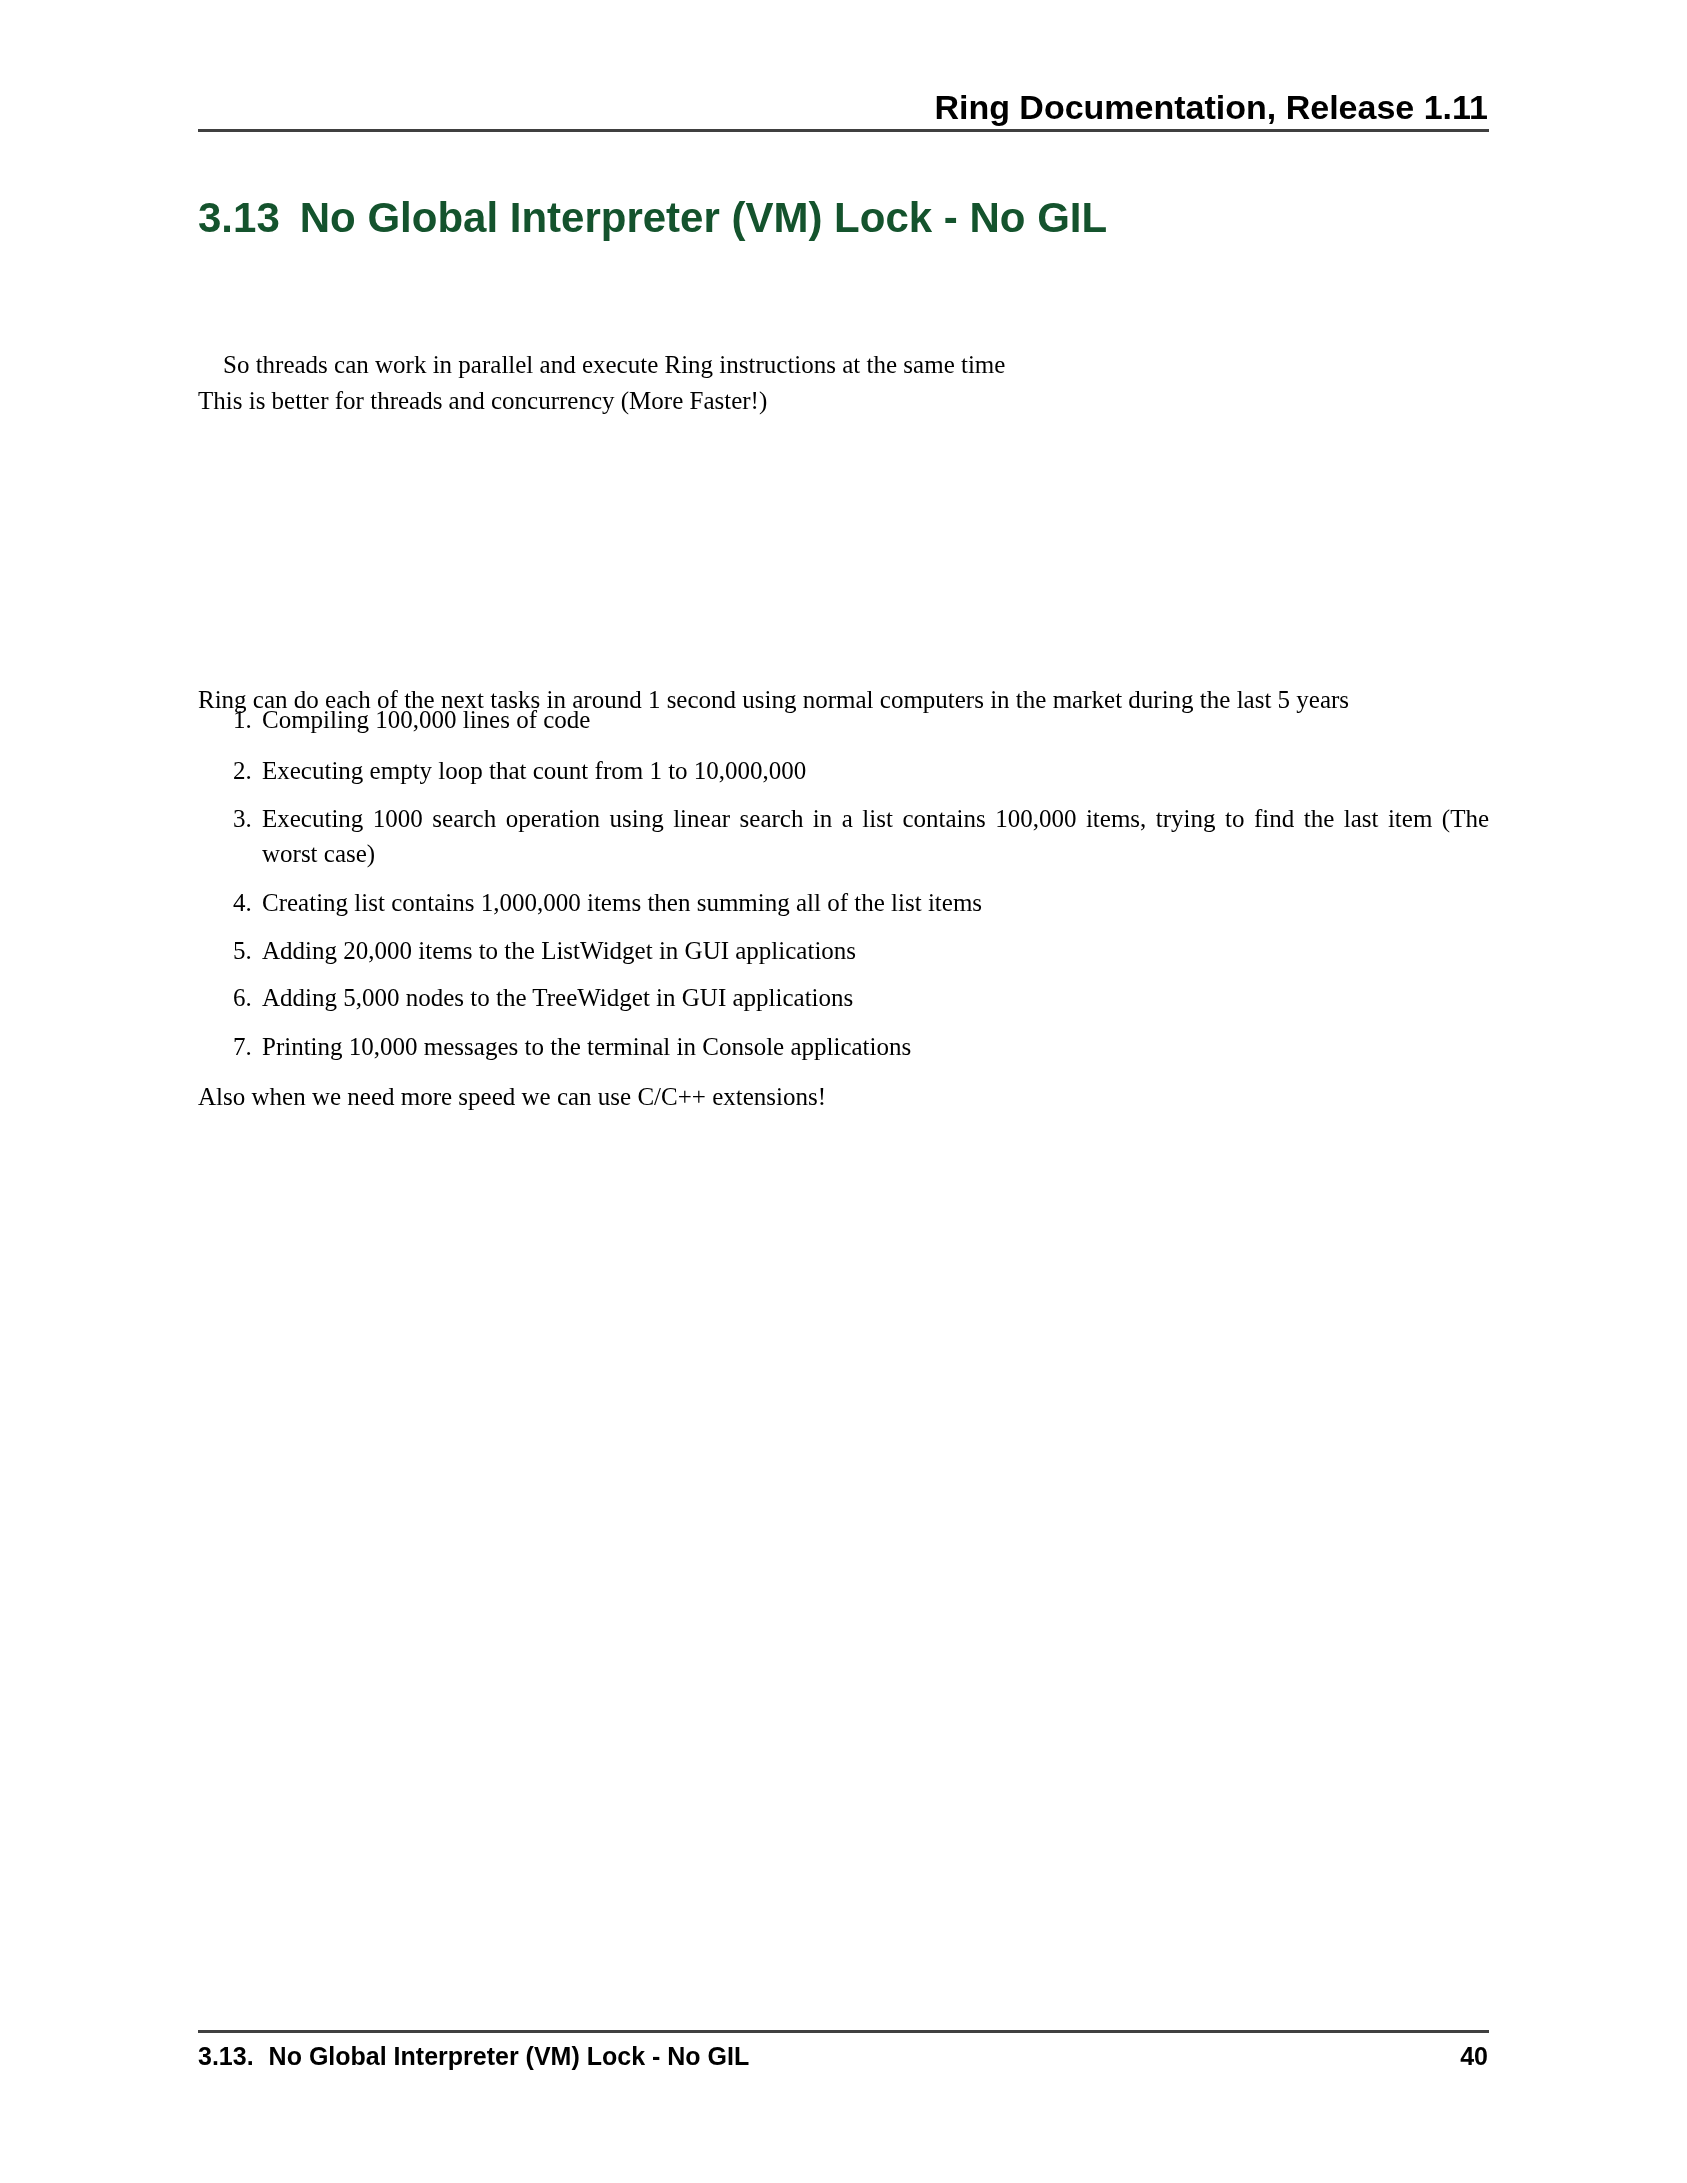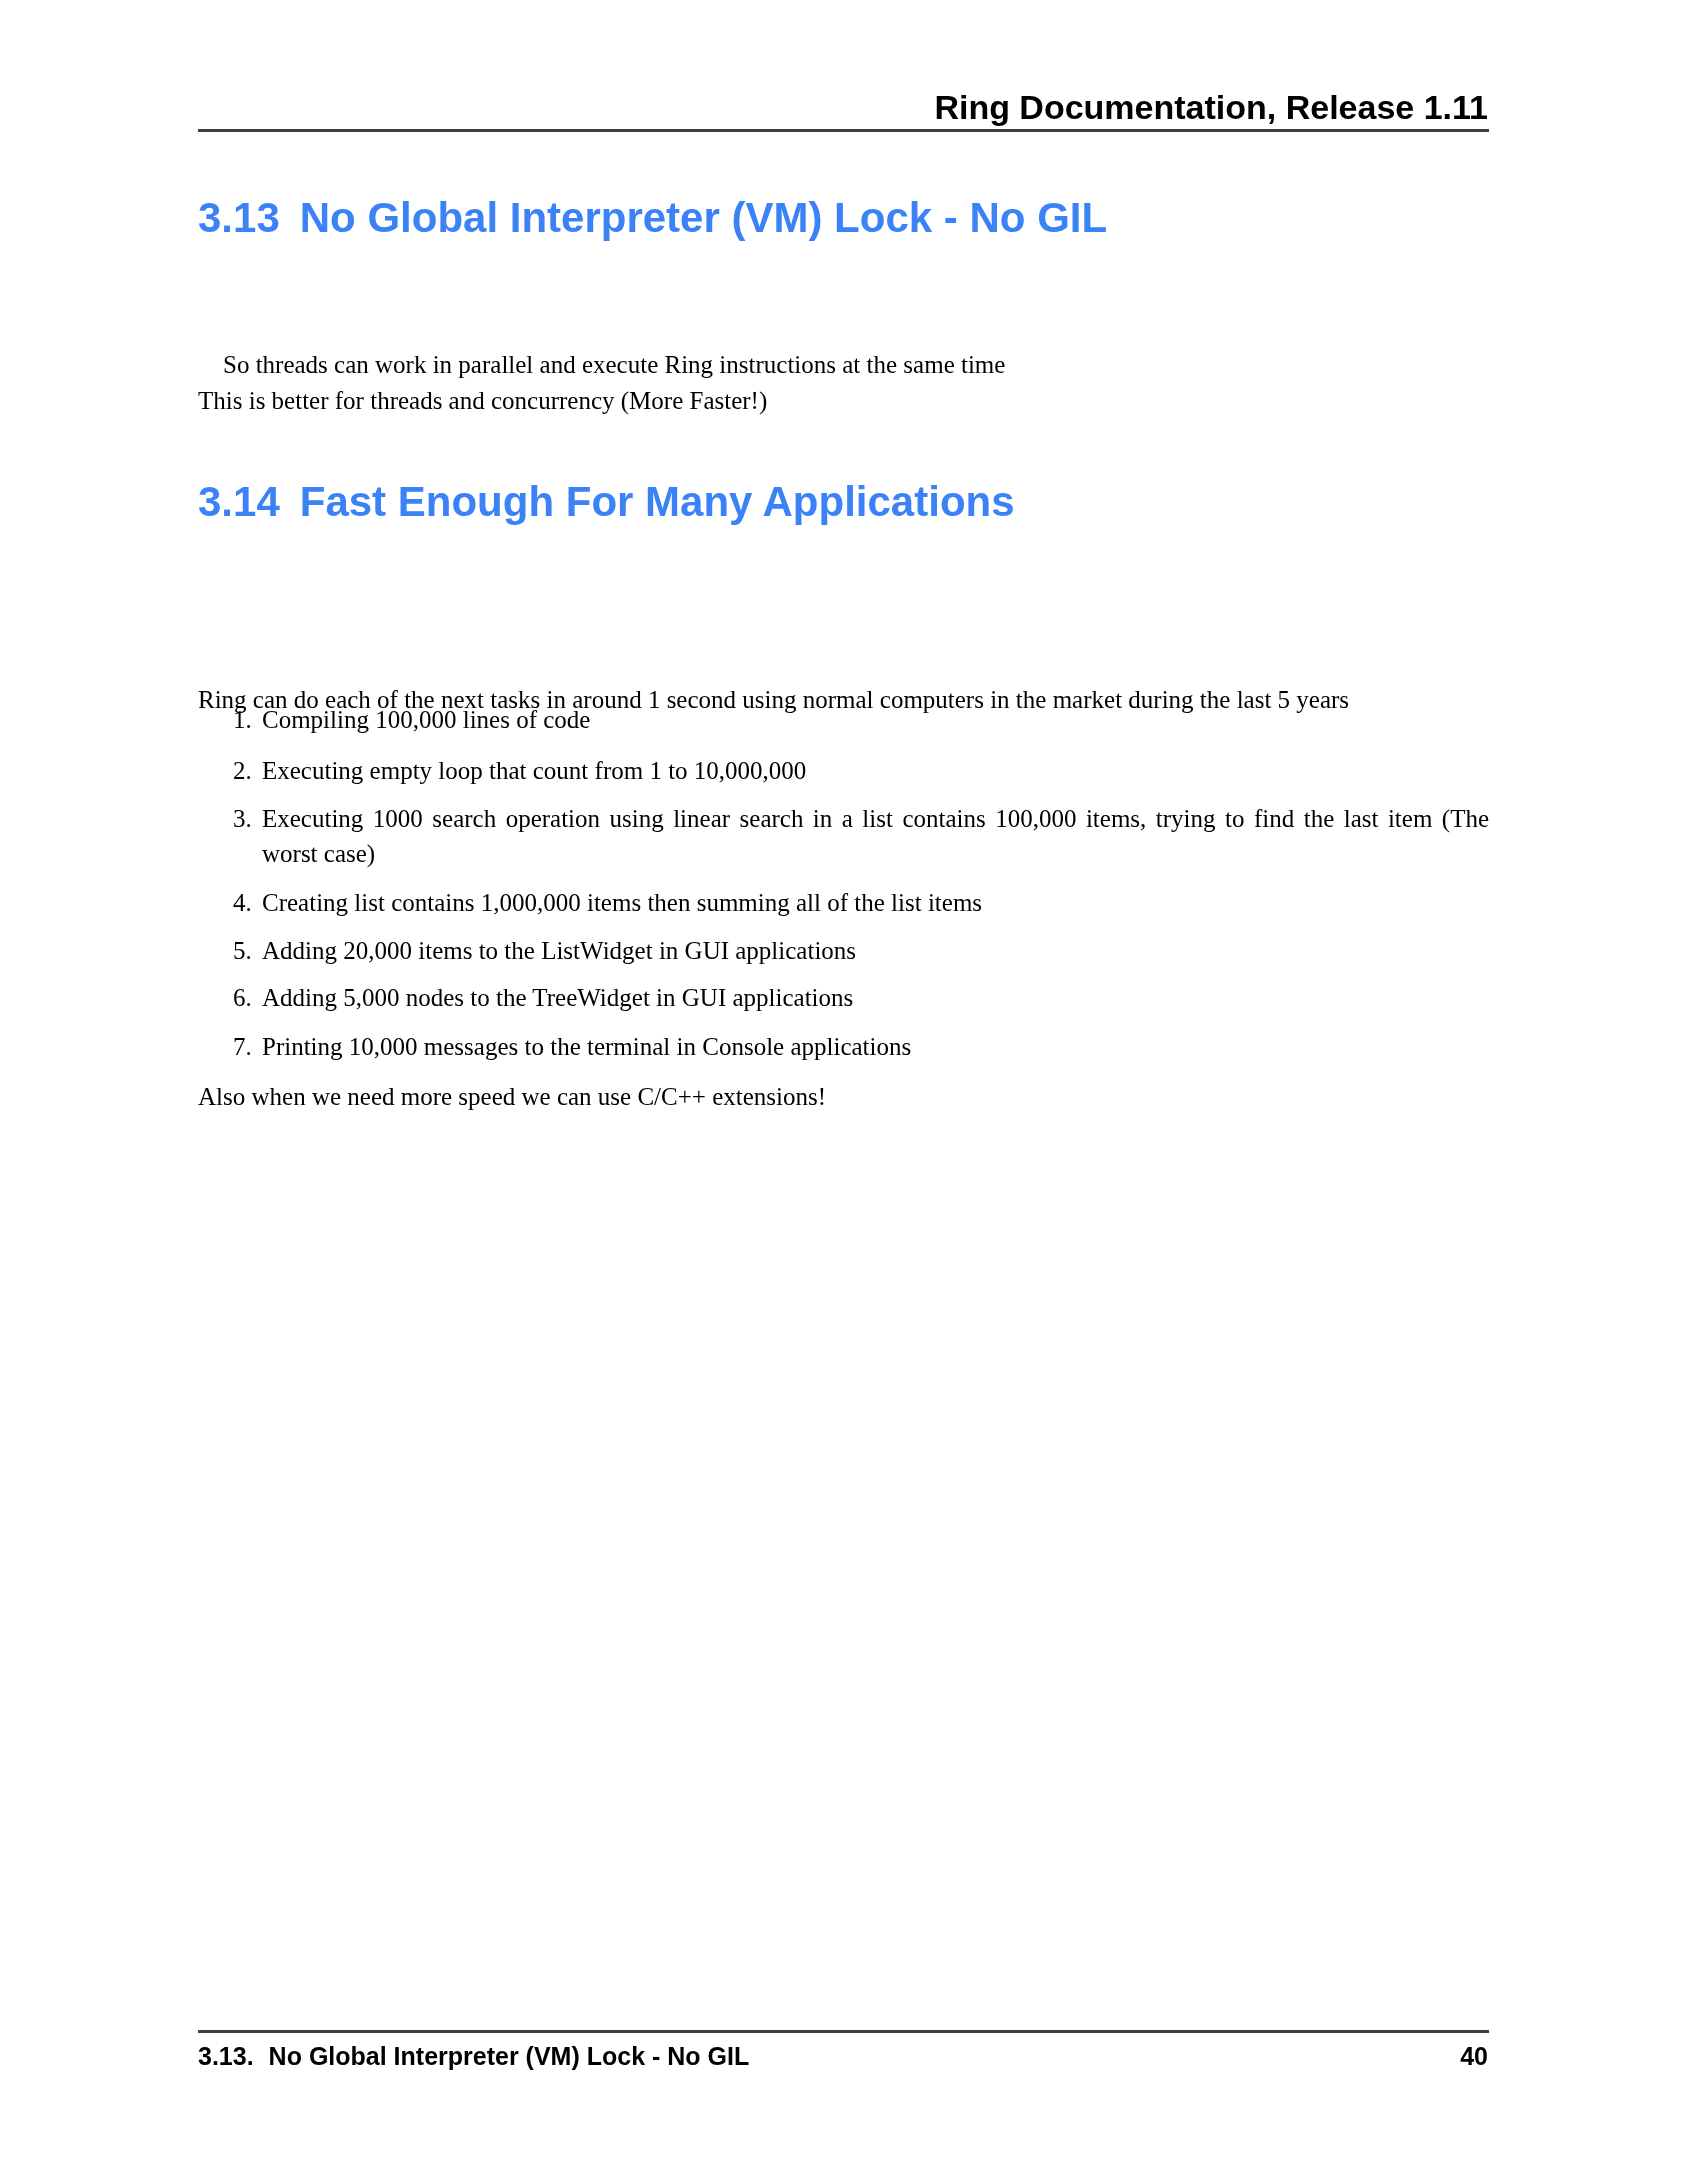--- a/index.html
+++ b/index.html
@@ -31,21 +31,21 @@
   }
   .hdr-rule { top: 129px; height: 2.5px; }
   .ftr-rule { top: 2030px; height: 3.3px; }
   .sec-heading {
     position: absolute;
     left: 198px;
     font-family: "Liberation Sans", "DejaVu Sans", sans-serif;
     font-weight: bold;
     font-size: 42px;
     line-height: 42px;
-    color: #3b82f6;
+    color: #14532d;
     white-space: nowrap;
   }
   .sec-num { display: inline-block; margin-right: 20px; }
   .para {
     position: absolute;
     left: 198px;
     width: 1291px;
     font-size: 25px;
     line-height: 35px;
   }
@@ -88,23 +88,20 @@
   <div class="hdr-text">Ring Documentation, Release 1.11</div>
   <div class="rule hdr-rule"></div>
 
   <div class="sec-heading" style="top:197px;">
     <span class="sec-num">3.13</span><span>No Global Interpreter (VM) Lock - No GIL</span>
   </div>
 
   <div class="para" style="top:347px;margin-left:25px;">So threads can work in parallel and execute Ring instructions at the same time</div>
   <div class="para" style="top:383px;">This is better for threads and concurrency (More Faster!)</div>
 
-  <div class="sec-heading" style="top:481px;">
-    <span class="sec-num">3.14</span><span>Fast Enough For Many Applications</span>
-  </div>
 
   <div class="para" style="top:682px;">Ring can do each of the next tasks in around 1 second using normal computers in the market during the last 5 years</div>
 
   <div class="list-item" style="top:702px;">
     <span class="list-num">1.</span>
     <div class="list-text">Compiling 100,000 lines of code</div>
   </div>
   <div class="list-item" style="top:753px;">
     <span class="list-num">2.</span>
     <div class="list-text">Executing empty loop that count from 1 to 10,000,000</div>

